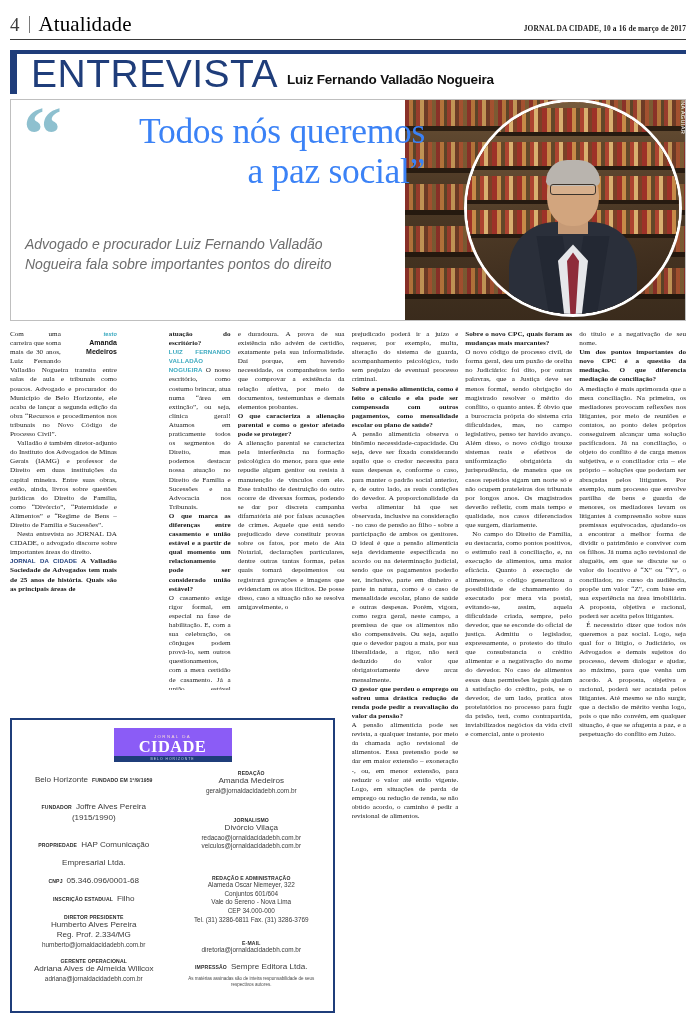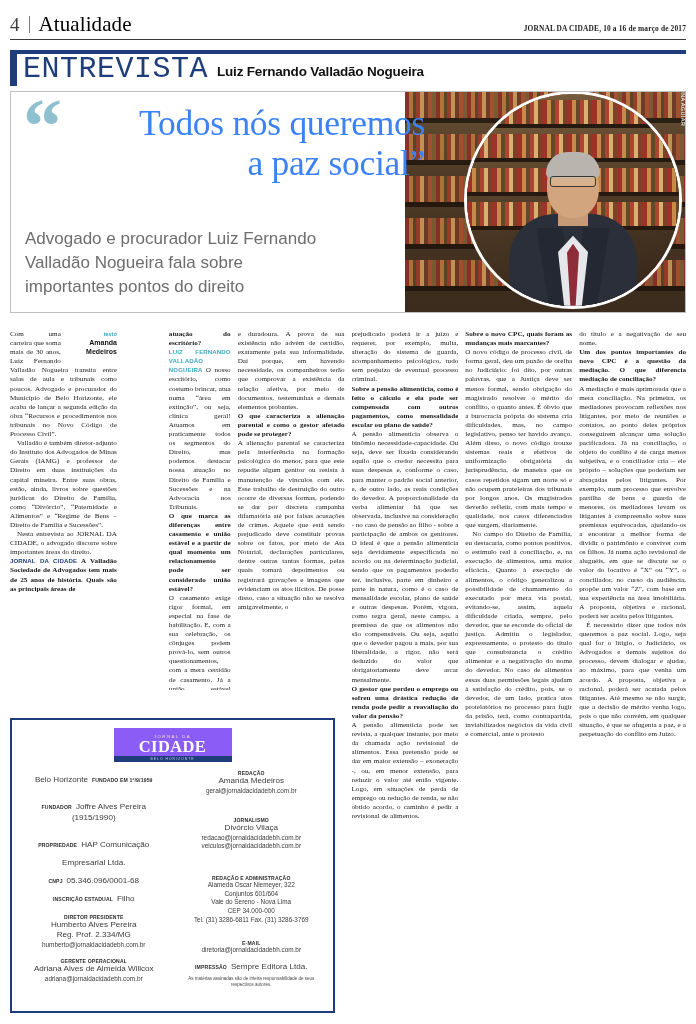--- a/index.html
+++ b/index.html
@@ -47,23 +47,24 @@
   
   .banner-wrap { padding: 10px 10px 0 10px; }
   .banner-topline { height: 4px; background: #1f3d7a; }
   .banner-row {
     display: flex; align-items: flex-end; gap: 9px;
     padding: 1px 0 2px 0;
     border-left: 7px solid #1f3d7a;
     padding-left: 6px; margin-top: 0px;
   }
   .kicker {
-    font-family: Liberation Mono, monospace;
-    font-size: 30px; color: #1f3d7a; line-height: .96;
+    font-family: Liberation Sans, sans-serif;
+    font-size: 39px; color: #1f3d7a; line-height: .96;
     letter-spacing: .5px;
+    margin-left: 8px;
   }
   .kicker-sub {
     font-family: "Liberation Sans", sans-serif;
     font-size: 13.5px; font-weight: bold; color: #111;
     padding-bottom: 5px; letter-spacing: -.2px;
   }
 
   
   .hero {
     position: relative;
@@ -80,21 +81,21 @@
   }
   .hero-title {
     position: absolute; left: 74px; top: 12px; width: 340px;
     font-family: "Liberation Serif", serif;
     font-size: 35.5px; line-height: 1.12; color: #3b82f6;
     text-align: right; letter-spacing: -.3px;
   }
   .hero-standfirst {
     position: absolute; left: 14px; top: 135px; width: 310px;
     font-family: "Liberation Sans", sans-serif;
-    font-size: 17px; line-height: 1.42; color: #6d6d6d;
+    font-size: 14px; line-height: 1.42; color: #6d6d6d; font-style: italic;
   }
   
   .hero-photo {
     position: absolute; right: 0px; top: 0px;
     width: 280px; height: 221px;
     background:
       linear-gradient(180deg,#6a5136 0%, #4e3a26 38%, #3a2b1c 100%);
     overflow: hidden;
   }
   .shelf {

